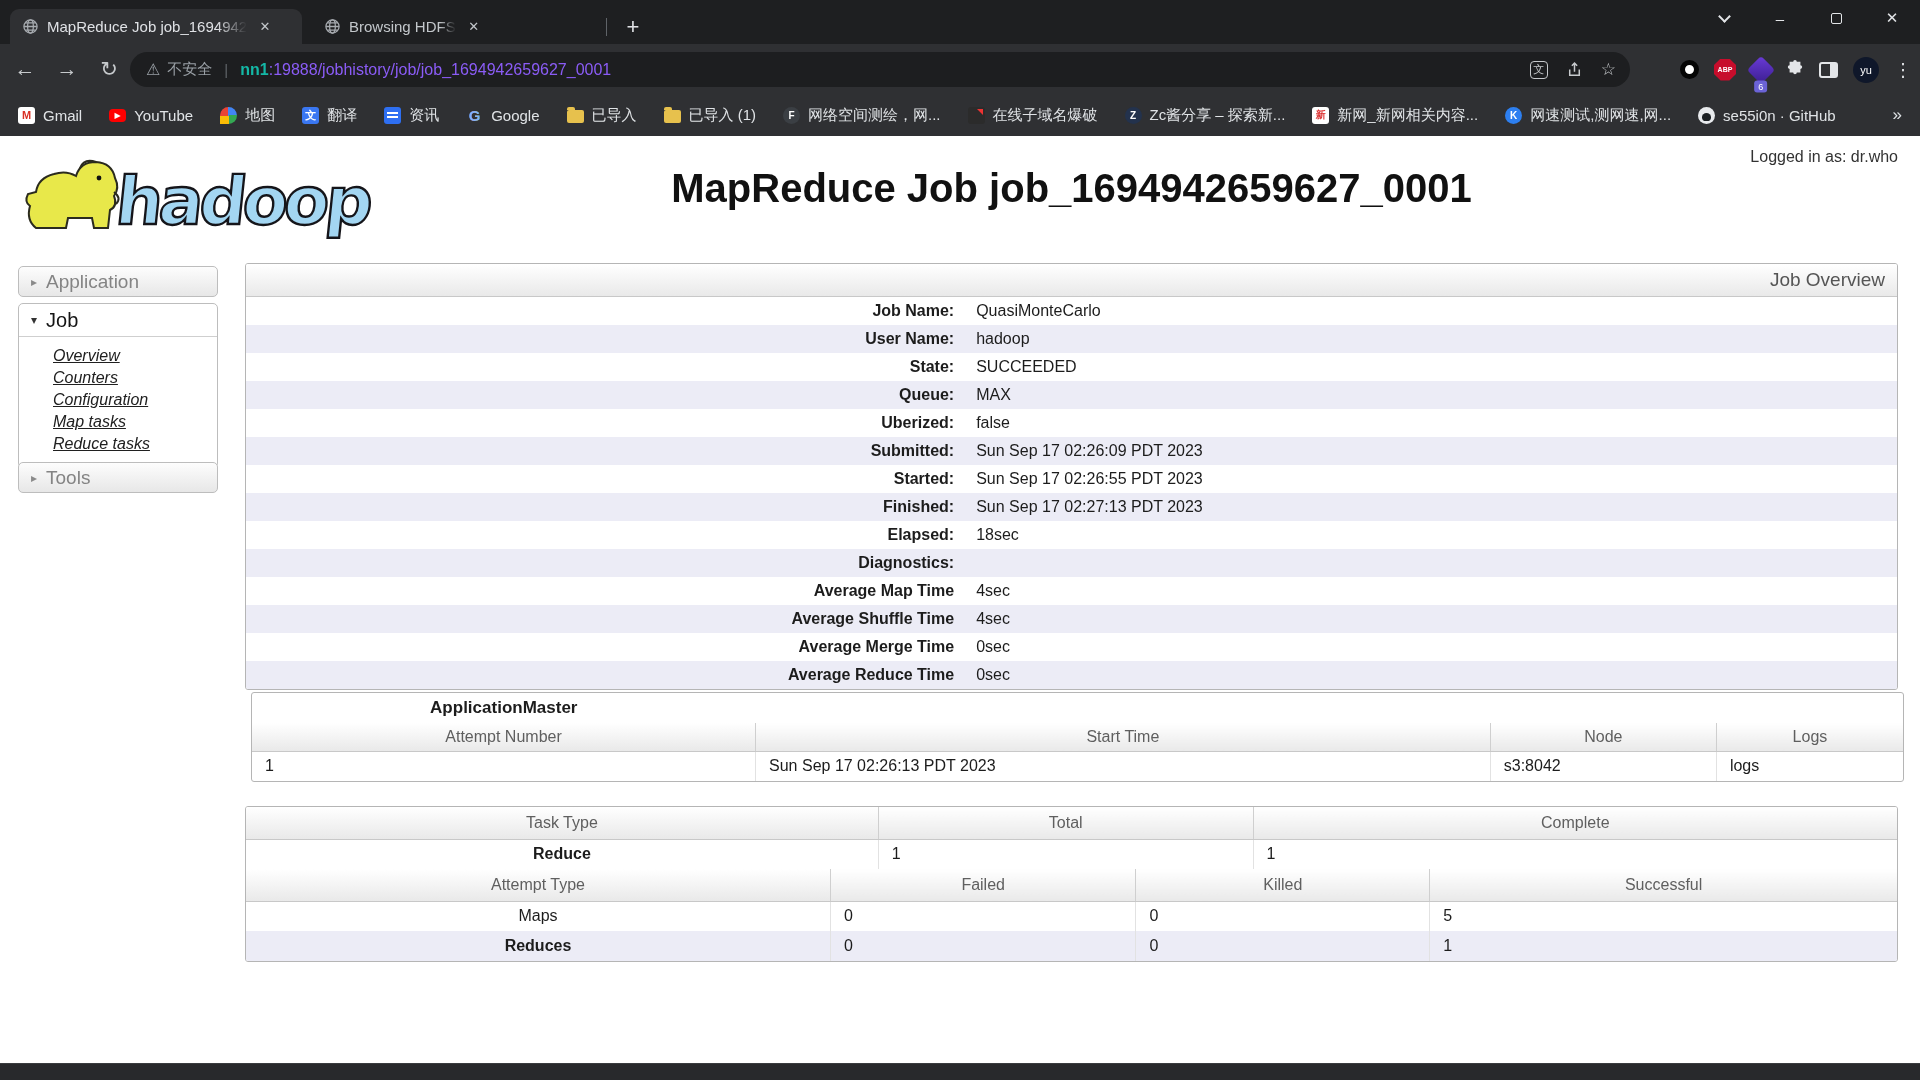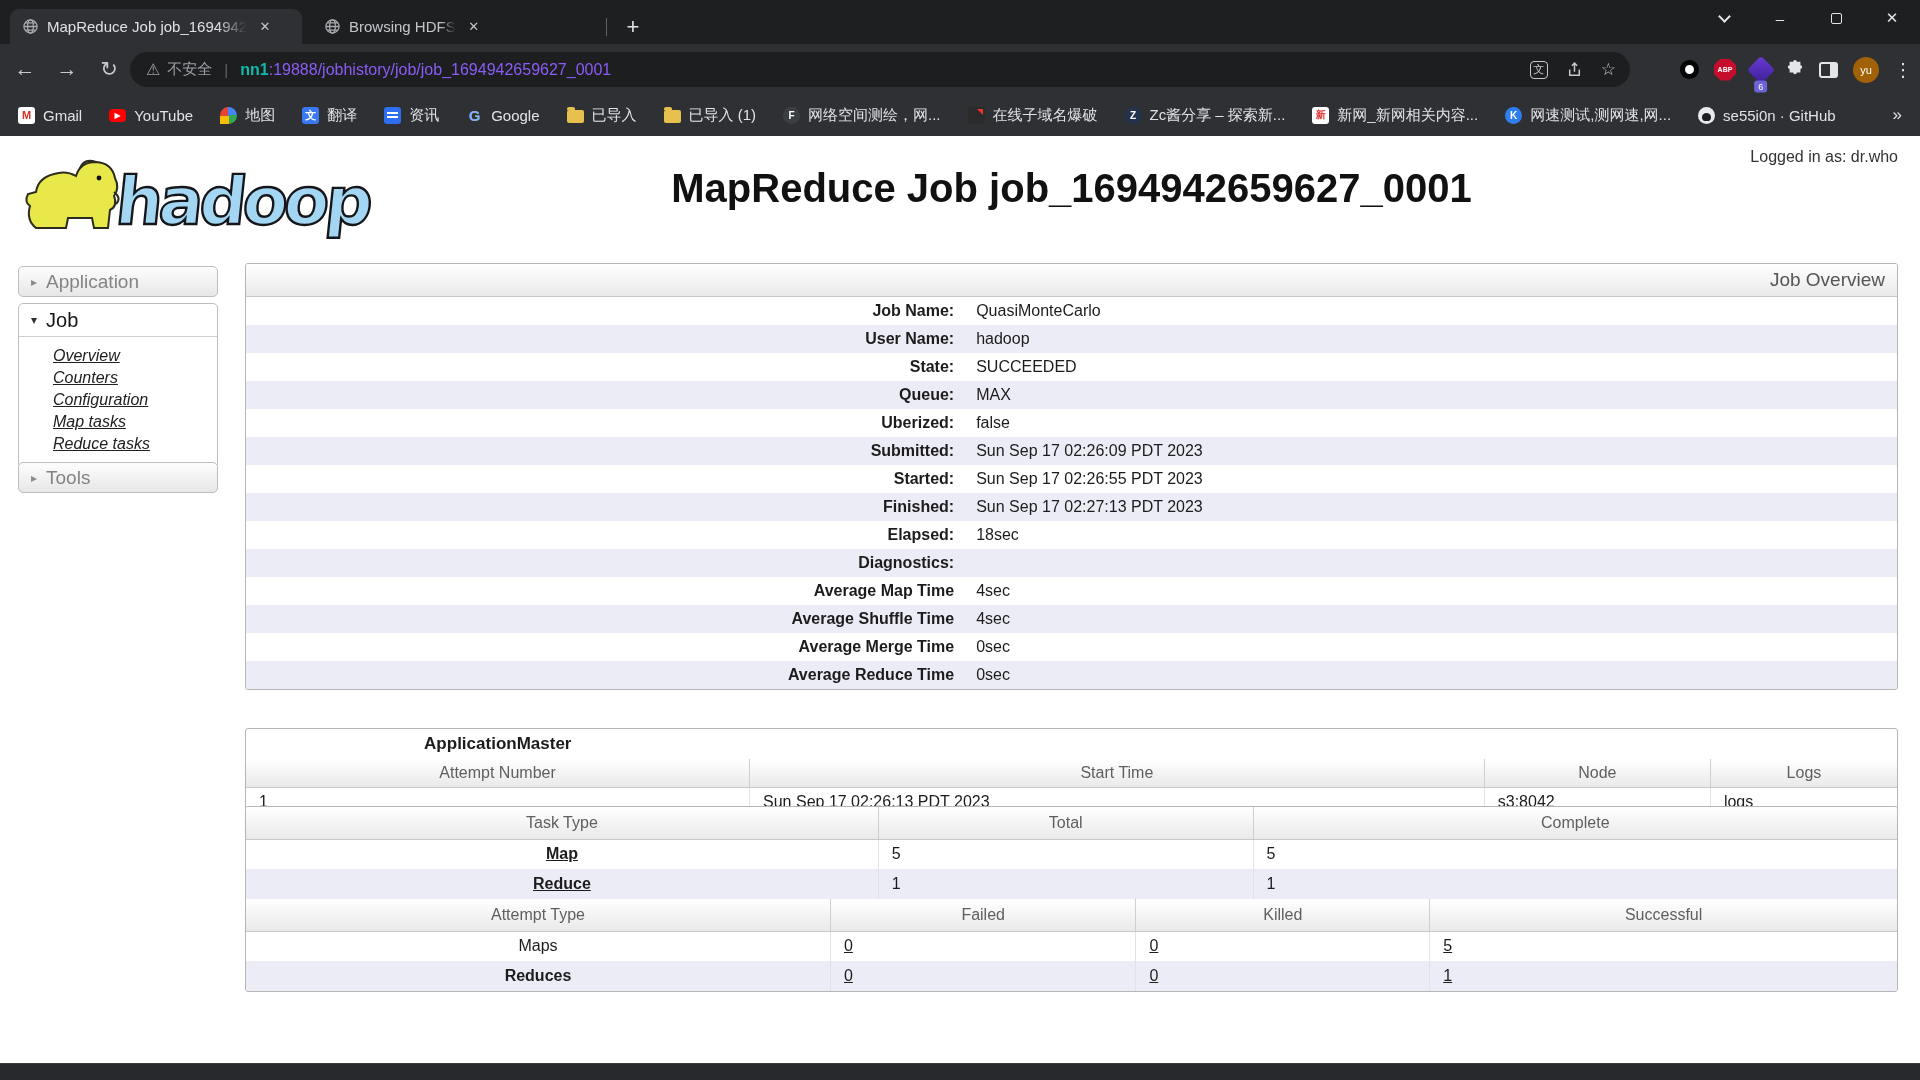--- a/index.html
+++ b/index.html
@@ -47,21 +47,21 @@
   .ext-abp { width:22px; height:22px; background:#c70d2c; color:#fff; font-size:7px; font-weight:700;
     display:flex; align-items:center; justify-content:center;
     clip-path:polygon(30% 0,70% 0,100% 30%,100% 70%,70% 100%,30% 100%,0 70%,0 30%); }
   .ext-gem { position:relative; width:20px; height:20px; background:linear-gradient(135deg,#6a3bd8,#3b1e8f);
     transform:rotate(45deg); border-radius:4px; }
   .ext-gem .badge { position:absolute; right:-8px; bottom:-8px; transform:rotate(-45deg);
     background:#6b63d6; color:#fff; font-size:9px; padding:1px 4px; border-radius:3px; }
   .ext-puzzle { color:#e3e5e8; }
   .ext-panel { width:19px; height:16px; border:2px solid #e3e5e8; border-radius:3px; position:relative; }
   .ext-panel::after { content:""; position:absolute; right:0; top:0; width:6px; height:100%; background:#e3e5e8; }
-  .avatar { width:26px; height:26px; border-radius:50%; background:#a16207; color:#fff; font-size:11px;
+  .avatar { width:26px; height:26px; border-radius:50%; background:#0f172a; color:#fff; font-size:11px;
     display:flex; align-items:center; justify-content:center; }
   .menu-dots { color:#e3e5e8; font-size:18px; letter-spacing:0; }
 
   .bookbar { position:absolute; top:94px; left:0; width:1920px; height:42px; background:#2f3033;
     display:flex; align-items:center; padding-left:18px; gap:27px; }
   .bm { display:flex; align-items:center; gap:8px; color:#e0e3e6; font-size:15px; white-space:nowrap; }
   .bmi { width:17px; height:17px; border-radius:3px; display:flex; align-items:center; justify-content:center;
     font-size:11px; font-weight:700; flex:0 0 auto; }
   .i-gmail { background:#fff; color:#d93025; }
   .i-youtube { background:#f00; color:#fff; border-radius:4px; font-size:8px; height:13px; }
@@ -119,21 +119,21 @@
   .overview td { text-align:left; padding-left:12px; }
   .overview tbody tr:nth-child(even) { background:#ececf6; }
 
   .hcell { height:28px; text-align:center; color:#5f5f5f; font-weight:400;
     background:linear-gradient(180deg,#ffffff,#e9e9e9); border-bottom:1px solid #c8c8c8; }
   .hcell + .hcell { border-left:1px solid #cfcfcf; }
   .dcell { height:30px; padding:3px 13px; text-align:left; }
   .dcell + .dcell { border-left:1px solid #e2e2e2; }
   .ccell { text-align:center; }
   .am-cap td { height:30px; font-weight:700; font-size:17px; text-align:center; }
-  .lnk { text-decoration:underline; color:#1c1c1c; cursor:pointer; }
+  .lnk { color:#1c1c1c; cursor:pointer; }
   .blnk { font-weight:700; }
   .tasks tbody tr:nth-child(even) { background:#ececf6; }
   .tasks2 tbody tr:nth-child(even) { background:#ececf6; }
   .hcell.tall { height:32px; }
 
   .bottomstrip { position:absolute; left:0; top:1063px; width:1920px; height:17px; background:#28292c;
     border-top:1px solid #3a3c3f; }
 </style>
 </head>
 <body>
@@ -378,21 +378,21 @@
             <td>0sec</td>
           </tr>
         <tr>
             <th>Average Reduce Time</th>
             <td>0sec</td>
           </tr>
       </tbody>
     </table>
   </div>
 
-  <div class="tbl am" style="top:592px;">
+  <div class="tbl am" style="top:556px;margin-left:6px;">
     <table>
       <colgroup>
           <col style="width:30.5%">
           <col style="width:44.5%">
           <col style="width:13.7%">
           <col>
         </colgroup>
       <tbody>
         <tr class="am-cap">
           <td>ApplicationMaster</td>
@@ -425,25 +425,20 @@
         </colgroup>
       <thead>
         <tr>
           <th class="hcell tall">Task Type</th>
           <th class="hcell tall">Total</th>
           <th class="hcell tall">Complete</th>
         </tr>
       </thead>
       <tbody>
         <tr>
-          <td class="dcell ccell"><a class="lnk blnk">Map</a></td>
-          <td class="dcell">5</td>
-          <td class="dcell">5</td>
-        </tr>
-        <tr>
           <td class="dcell ccell"><a class="lnk blnk">Reduce</a></td>
           <td class="dcell">1</td>
           <td class="dcell">1</td>
         </tr>
       </tbody>
     </table>
     <table class="tasks2">
       <colgroup>
           <col style="width:35.4%">
           <col style="width:18.5%">

